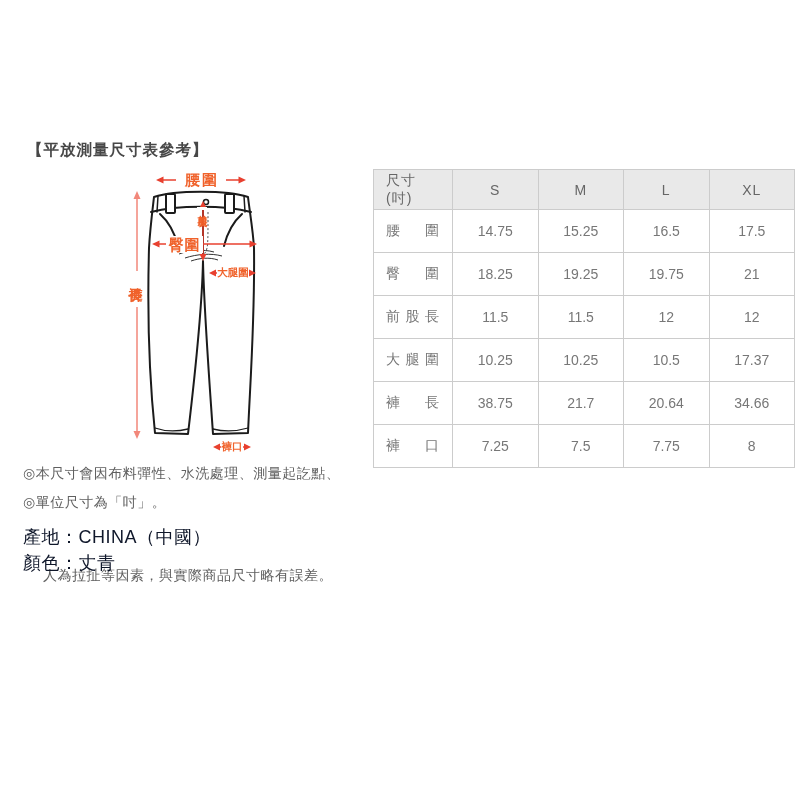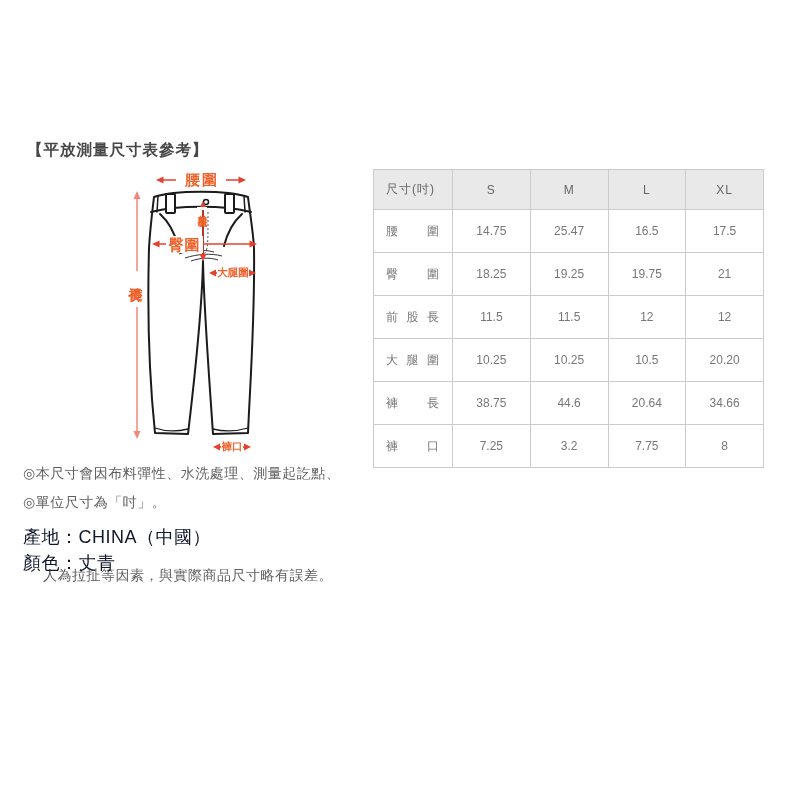--- a/index.html
+++ b/index.html
@@ -24,22 +24,22 @@
   .dlabel.rise   { left: 82px;  top: 47px;  font-size: 10px; writing-mode: vertical-rl; text-orientation: upright;
                    background: #fff; letter-spacing: 1px; }
   .dlabel.thigh  { left: 102px; top: 107px; width: 32px; text-align: center; font-size: 10.5px; background: #fff; }
   .dlabel.len    { left: 14px;  top: 113px; font-size: 14px; writing-mode: vertical-rl; text-orientation: upright;
                    background: #fff; letter-spacing: 2px; padding: 2px 0; }
   .dlabel.hem    { left: 105px; top: 281px; width: 24px; text-align: center; font-size: 10.5px; }
 
   
   .size-table {
     position: absolute; left: 373px; top: 169px;
-    border-collapse: collapse; table-layout: fixed; width: 391px;
-    font-size: 12px; color: #777;
+    border-collapse: collapse; table-layout: fixed; width: 422px;
+    font-size: 14px; color: #777;
   }
   .size-table th, .size-table td { border: 1px solid #cccccc; text-align: center; vertical-align: middle; }
   .size-table thead tr { height: 40px; }
   .size-table tbody tr { height: 43px; }
   .size-table thead th { background: #e9e9e9; font-weight: normal; color: #666; letter-spacing: 1px; }
   .size-table th.col-label, .size-table td.col-label { width: 79px; text-align: left; padding: 0 12px; }
   .size-table td.col-label div { width: 100%; text-align: justify; text-align-last: justify; text-justify: inter-character; letter-spacing: 1px; }
 
   
   .notes { position: absolute; left: 23px; top: 459px; font-size: 14px; color: #606060; }
@@ -158,21 +158,21 @@
         <th>L</th>
         <th>XL</th>
       </tr>
     </thead>
     <tbody>
       <tr>
         <td class="col-label">
             <div>腰圍</div>
           </td>
         <td>14.75</td>
-        <td>25.47</td>
+        <td>15.25</td>
         <td>16.5</td>
         <td>17.5</td>
       </tr>
       <tr>
         <td class="col-label">
             <div>臀圍</div>
           </td>
         <td>18.25</td>
         <td>19.25</td>
         <td>19.75</td>
@@ -187,37 +187,37 @@
         <td>12</td>
         <td>12</td>
       </tr>
       <tr>
         <td class="col-label">
             <div>大腿圍</div>
           </td>
         <td>10.25</td>
         <td>10.25</td>
         <td>10.5</td>
-        <td>20.20</td>
+        <td>17.37</td>
       </tr>
       <tr>
         <td class="col-label">
             <div>褲長</div>
           </td>
         <td>38.75</td>
-        <td>44.6</td>
+        <td>21.7</td>
         <td>20.64</td>
         <td>34.66</td>
       </tr>
       <tr>
         <td class="col-label">
             <div>褲口</div>
           </td>
         <td>7.25</td>
-        <td>3.2</td>
+        <td>7.5</td>
         <td>7.75</td>
         <td>8</td>
       </tr>
     </tbody>
   </table>
 
   <div class="notes">
     <p>◎本尺寸會因布料彈性、水洗處理、測量起訖點、</p>
     <p>◎單位尺寸為「吋」。</p>
     <p class="indent">人為拉扯等因素，與實際商品尺寸略有誤差。</p>

